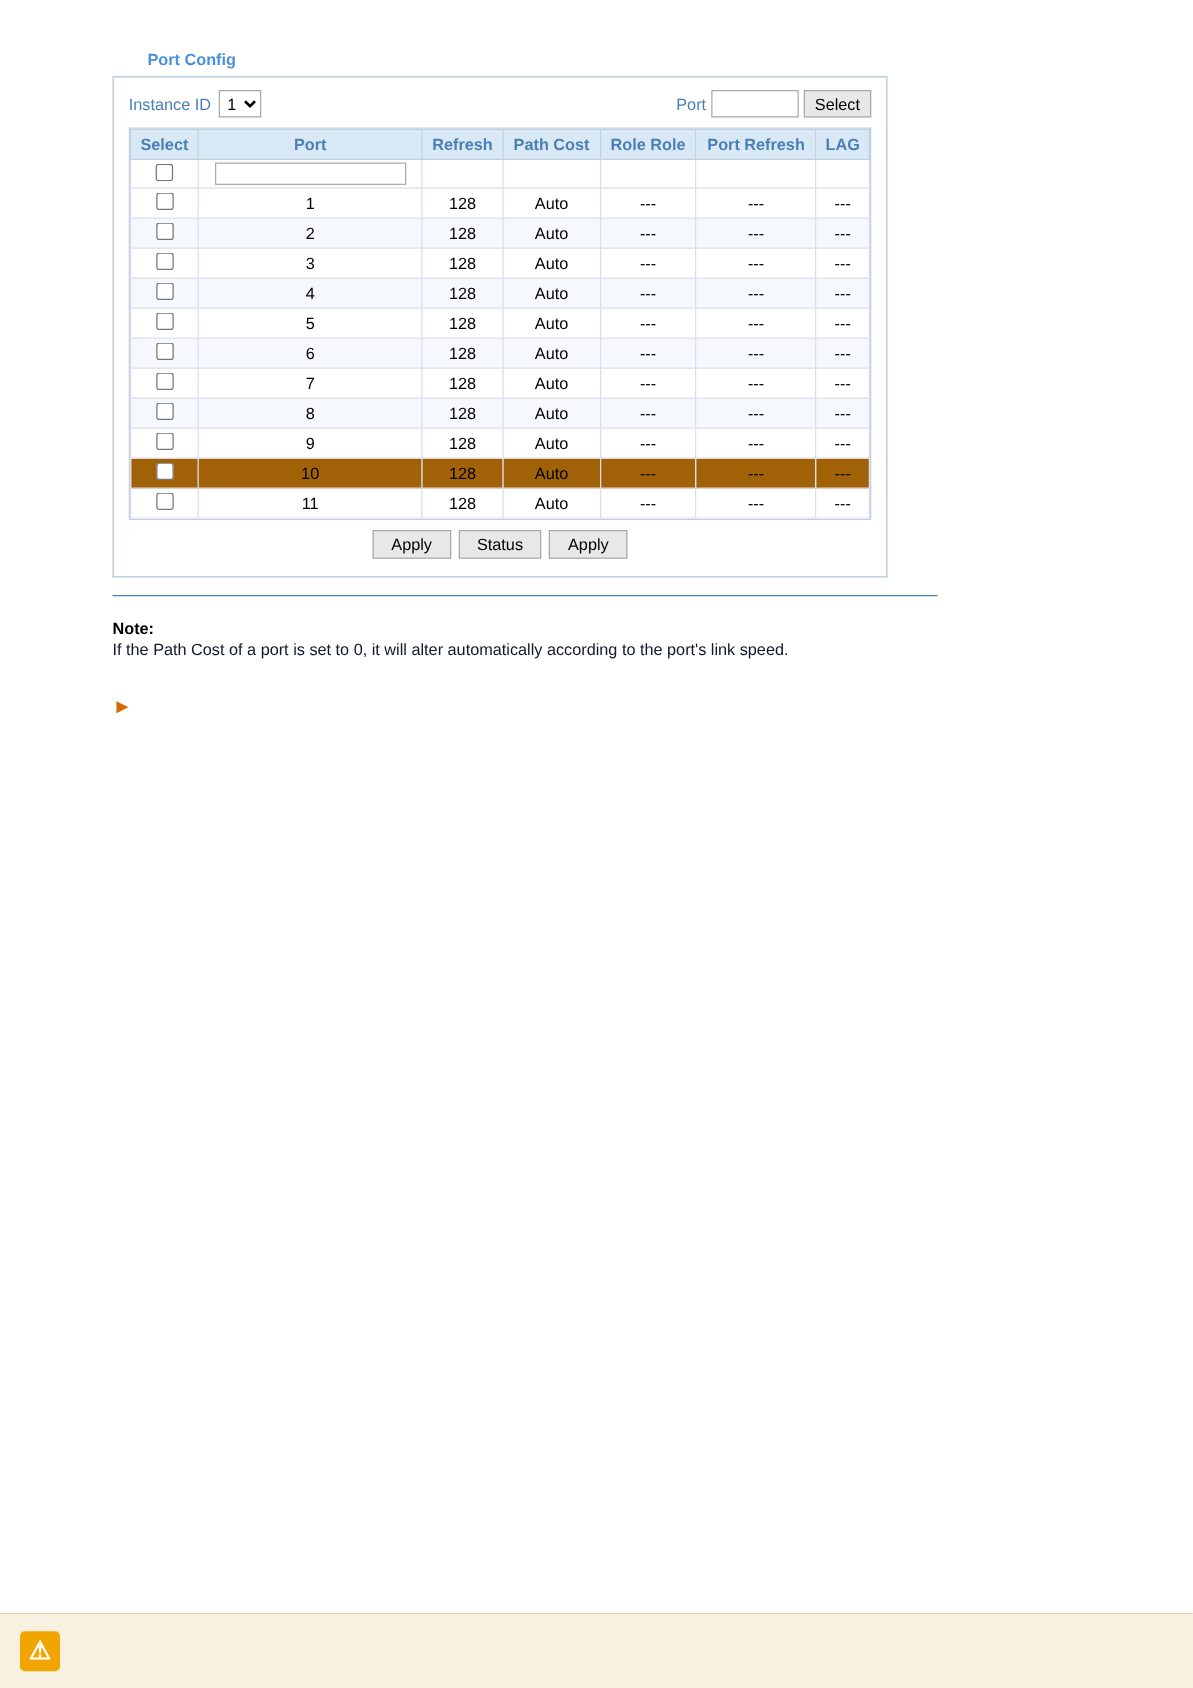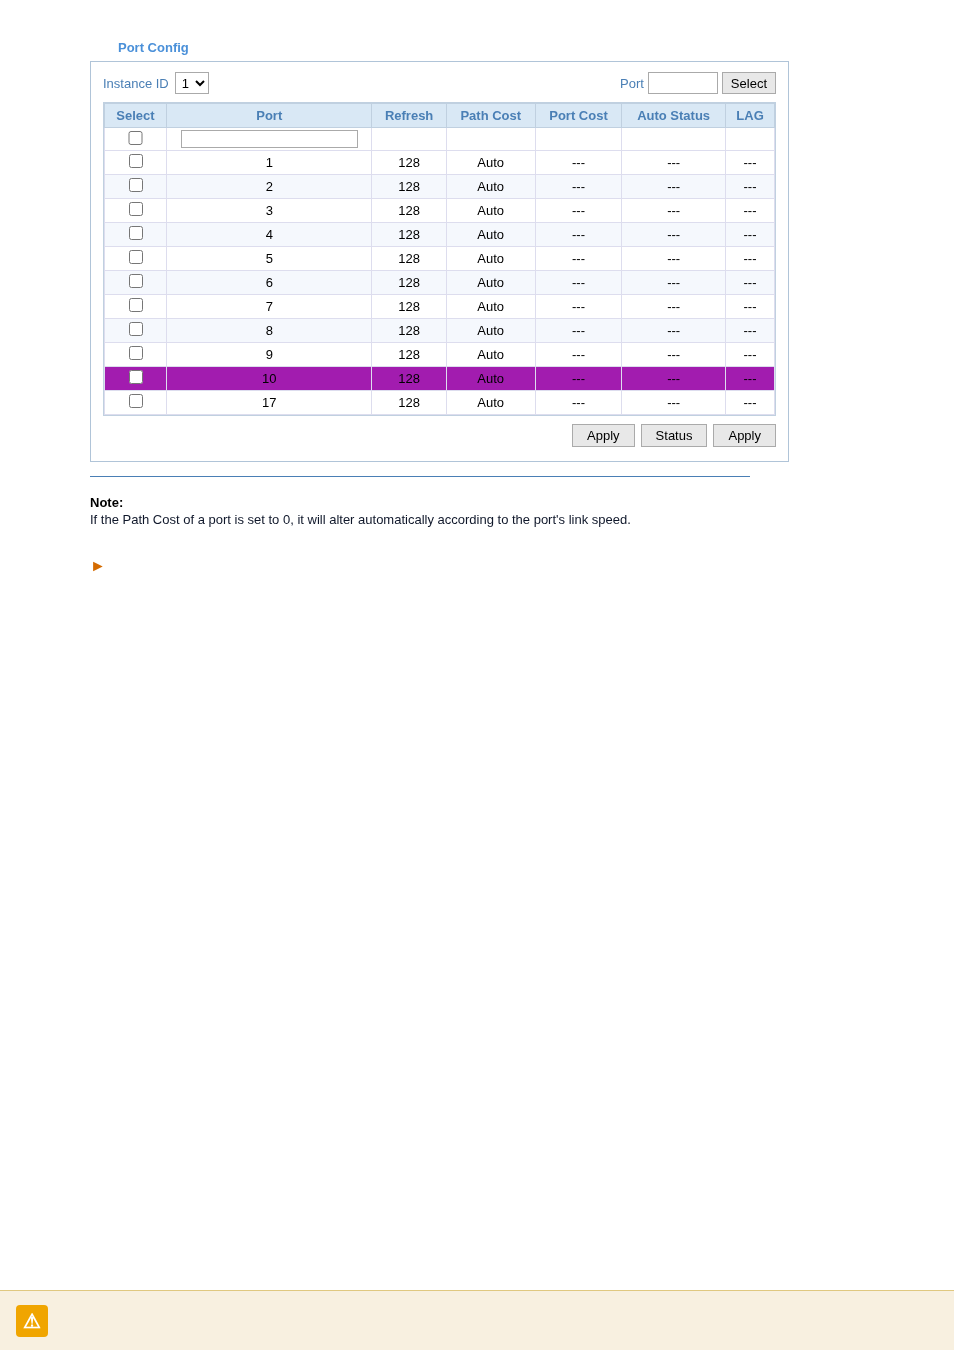--- a/index.html
+++ b/index.html
@@ -21,21 +21,21 @@
       color: #4a90d9;
       font-weight: bold;
       margin-bottom: 6px;
       padding-left: 28px;
     }
 
     .port-config-box {
       border: 1px solid #b0c4d8;
       padding: 10px 12px 14px 12px;
       background: #fff;
-      width: 699px;
+      width: 620px;
     }
 
     .header-row {
       display: flex;
       align-items: center;
       margin-bottom: 8px;
     }
 
     .label-text {
       font-size: 13px;
@@ -123,21 +123,21 @@
     }
 
     input[type="checkbox"] {
       width: 14px;
       height: 14px;
       cursor: pointer;
     }
 
     .action-row {
       display: flex;
-      justify-content: flex-end;
+      justify-content: center;
       gap: 6px;
       margin-top: 8px;
     }
 
     button.action-btn {
       padding: 3px 14px;
       font-size: 13px;
       background: #e8e8e8;
       border: 1px solid #aaa;
       cursor: pointer;
@@ -224,22 +224,22 @@
     </div>
 
     <div class="table-wrapper">
       <table class="port-table">
         <thead>
           <tr>
             <th>Select</th>
             <th>Port</th>
             <th>Refresh</th>
             <th>Path Cost</th>
-            <th>Port Cost</th>
-            <th>Auto Status</th>
+            <th>Role Role</th>
+            <th>Port Refresh</th>
             <th>LAG</th>
           </tr>
           <tr class="filter-row">
             <td>
               <input type="checkbox" style="">
             </td>
             <td><input type="text" style=""></td>
             <td></td>
             <td></td>
             <td></td>
@@ -340,36 +340,36 @@
       <td>
         <input type="checkbox" style="">
       </td>
       <td>9</td>
       <td>128</td>
       <td>Auto</td>
       <td>---</td>
       <td>---</td>
       <td>---</td>
     </tr>
-            <tr style="background: #a21caf;">
+            <tr style="background: #a16207;">
       <td>
         <input type="checkbox" style="">
       </td>
       <td>10</td>
       <td>128</td>
       <td>Auto</td>
       <td>---</td>
       <td>---</td>
       <td>---</td>
     </tr>
             <tr style="background: rgb(255, 255, 255);">
       <td>
         <input type="checkbox" style="">
       </td>
-      <td>17</td>
+      <td>11</td>
       <td>128</td>
       <td>Auto</td>
       <td>---</td>
       <td>---</td>
       <td>---</td>
     </tr>
           </tbody>
       </table>
     </div>
 

